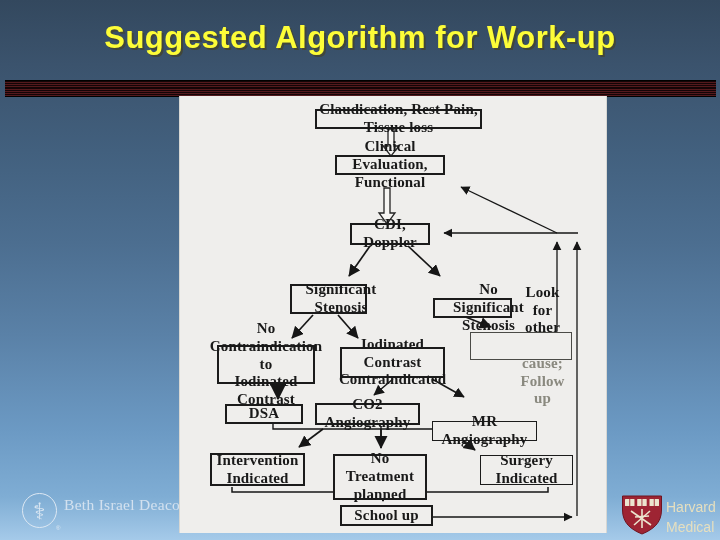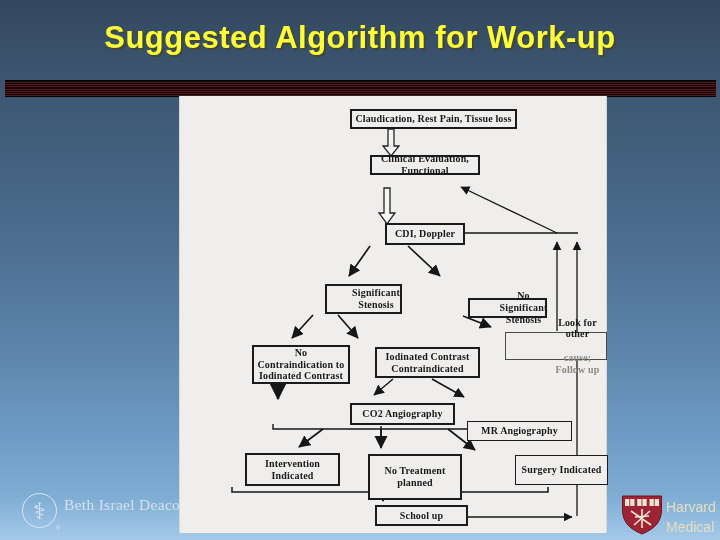--- a/index.html
+++ b/index.html
@@ -34,22 +34,22 @@
     box-shadow:-1px 0 0 #d7d7d3, 1px 0 0 #d7d7d3;
     z-index:5;
   }
   .connectors{position:absolute;left:0;top:0;width:426px;height:437px;}
   .fbox{
     position:absolute;box-sizing:border-box;
     display:flex;align-items:center;justify-content:center;
     text-align:center;
     border:2px solid #1b1b1b;background:#efeeec;
     font-family:"Liberation Serif",serif;font-weight:bold;
-    font-size:10px;line-height:1.18;color:#191919;
-    white-space:pre-line;letter-spacing:0.15px;margin-left:35px;
+    font-size:15px;line-height:1.18;color:#191919;
+    white-space:pre-line;letter-spacing:0.15px;
   }
   .fbox.thin{border-width:1px;border-color:#4a4a46;}
   .look-line2{color:#8a897f;font-weight:bold;}
   .look-inner{display:block;}
   
   .bi-logo{position:absolute;left:20px;top:491px;z-index:2;}
   .bi-circle{
     position:absolute;left:2px;top:2px;width:33px;height:33px;
     border:1.6px solid #dde8f3;border-radius:50%;
     display:flex;align-items:center;justify-content:center;
@@ -148,20 +148,21 @@
       <span class="look-line2">cause; Follow up</span></span>
     </div>
 
     <div class="fbox" style="left:37px;top:249px;width:98px;height:39px;">No
 Contraindication to
 Iodinated Contrast</div>
 
     <div class="fbox" style="left:160px;top:251px;width:105px;height:31px;">Iodinated Contrast
 Contraindicated</div>
 
+    <div class="fbox" style="left:45px;top:308px;width:78px;height:20px;">DSA</div>
 
     <div class="fbox" style="left:135px;top:307px;width:105px;height:22px;">CO2 Angiography</div>
 
     <div class="fbox" style="left:252px;top:325px;width:105px;height:20px;border-width:1.5px;">MR Angiography</div>
 
     <div class="fbox" style="left:30px;top:357px;width:95px;height:33px;">Intervention
 Indicated</div>
 
     <div class="fbox" style="left:153px;top:358px;width:94px;height:46px;">No Treatment
 planned</div>

